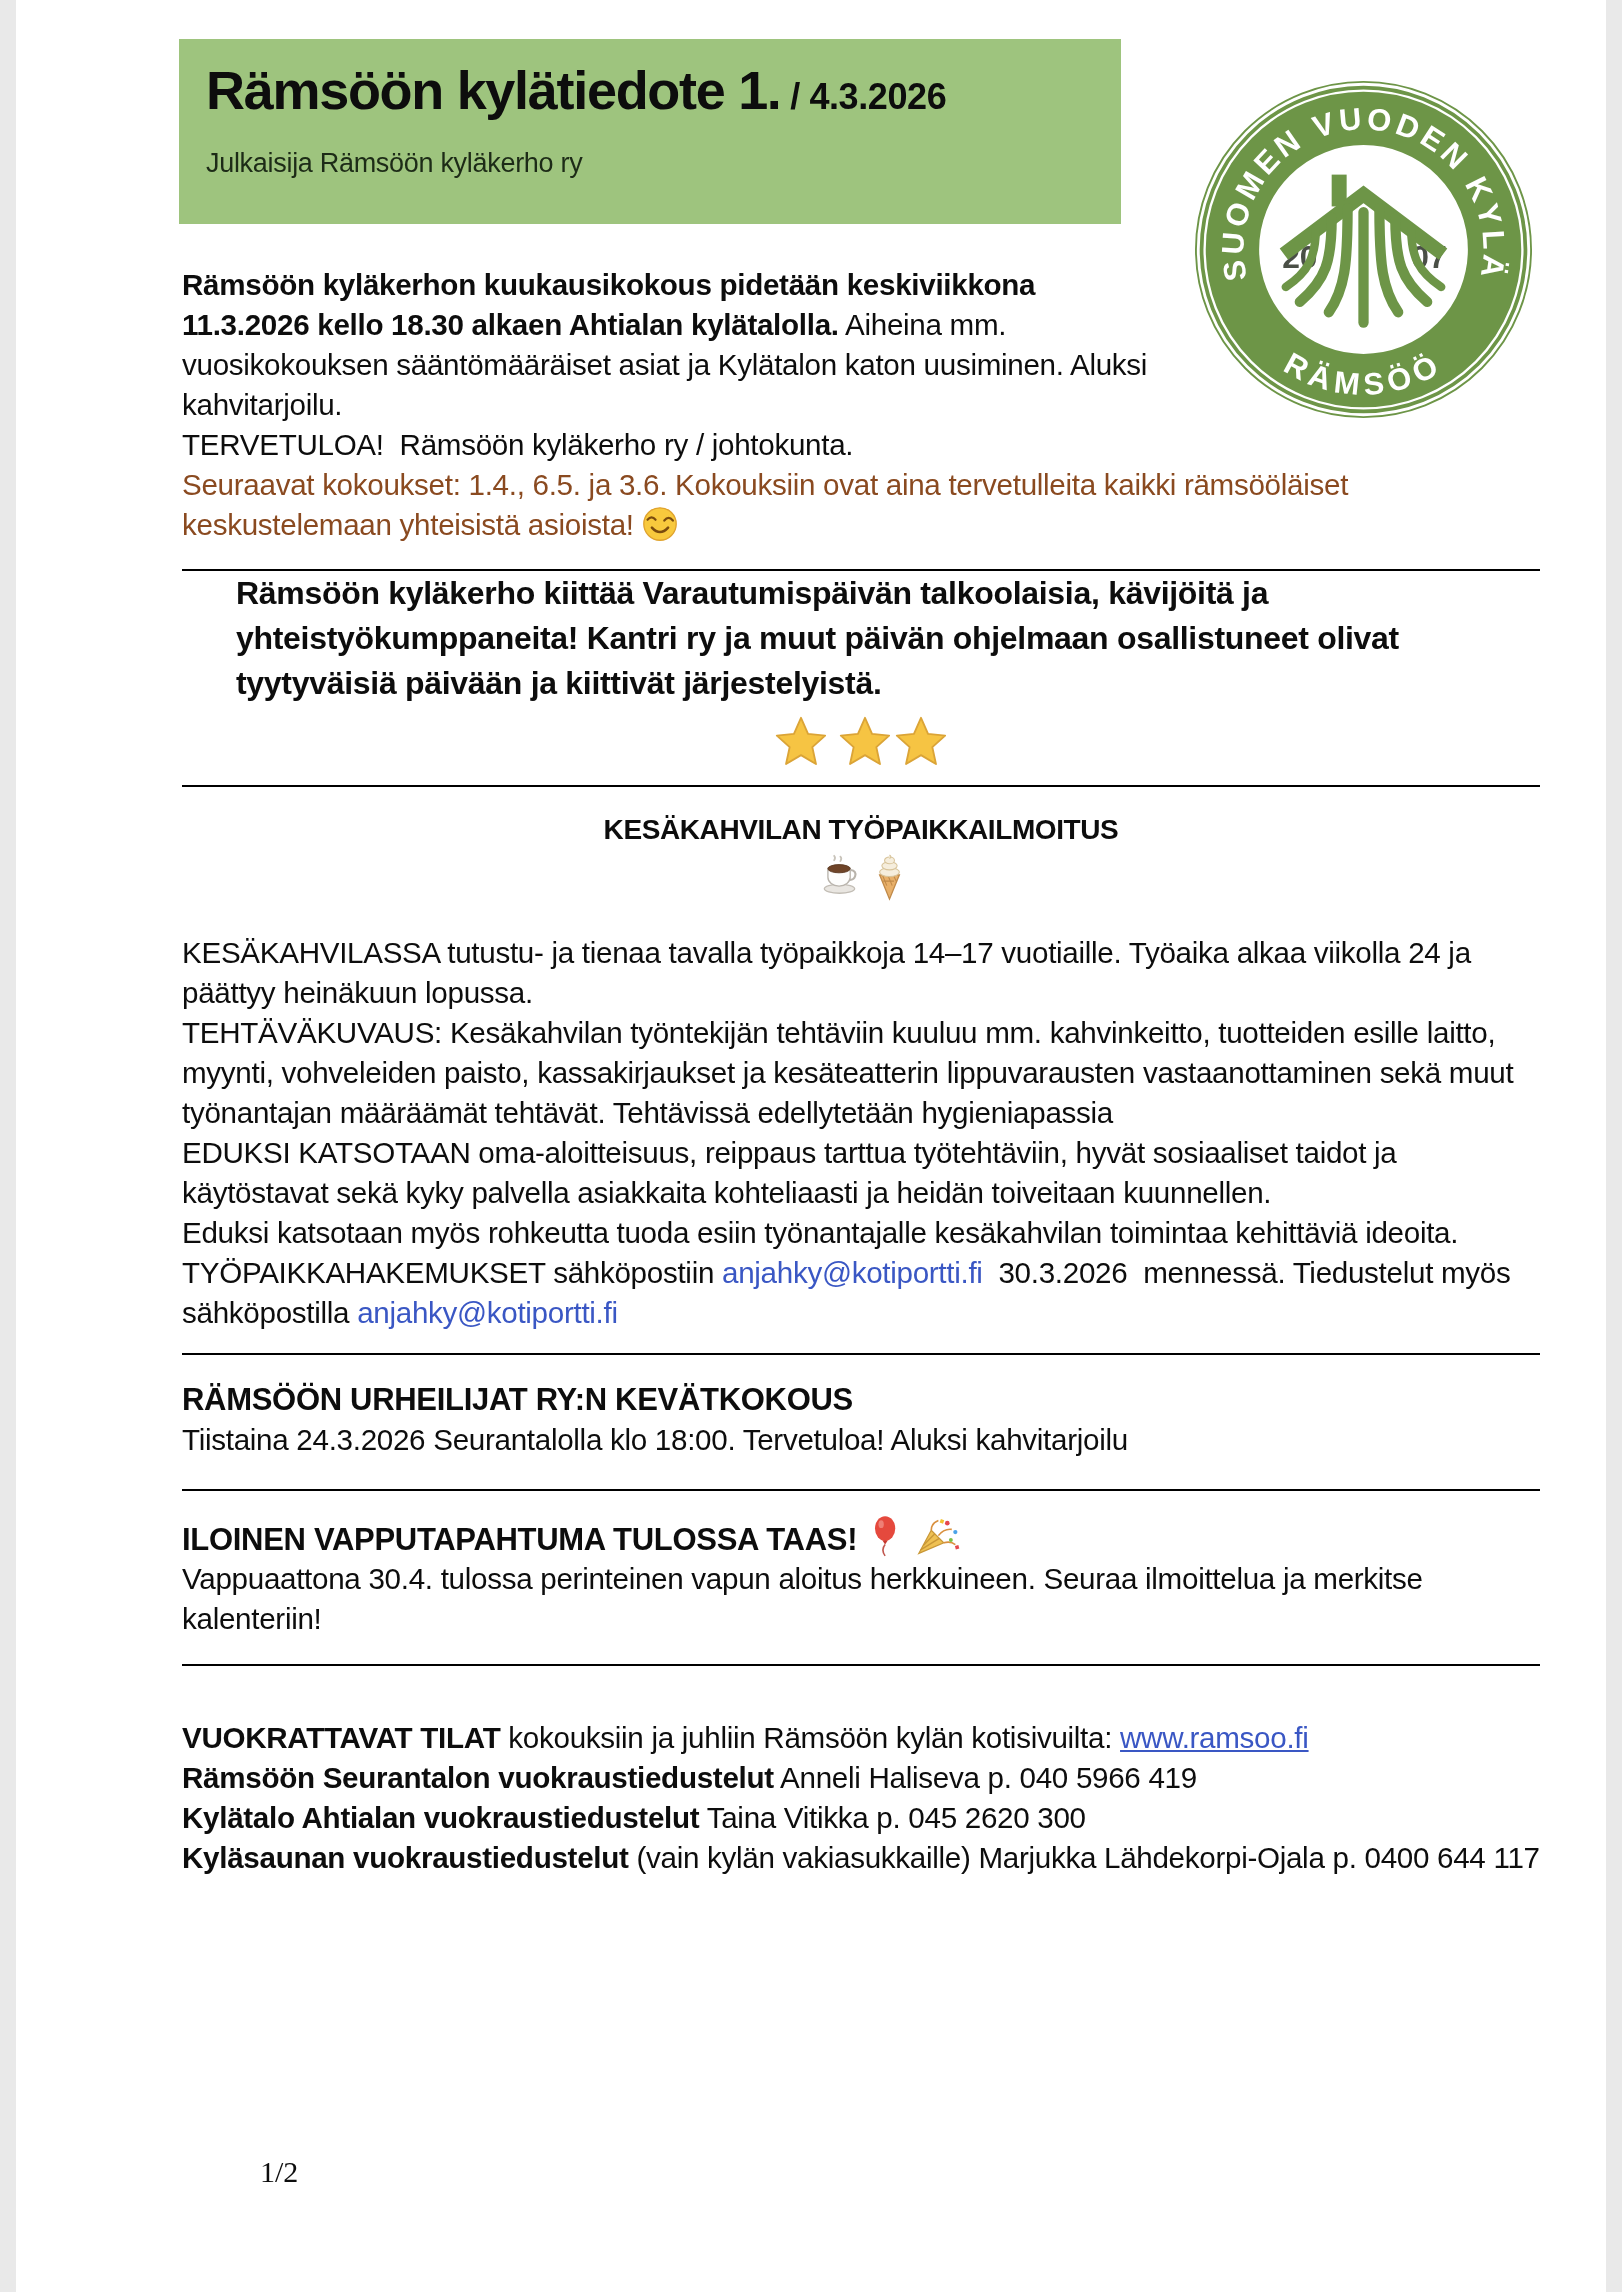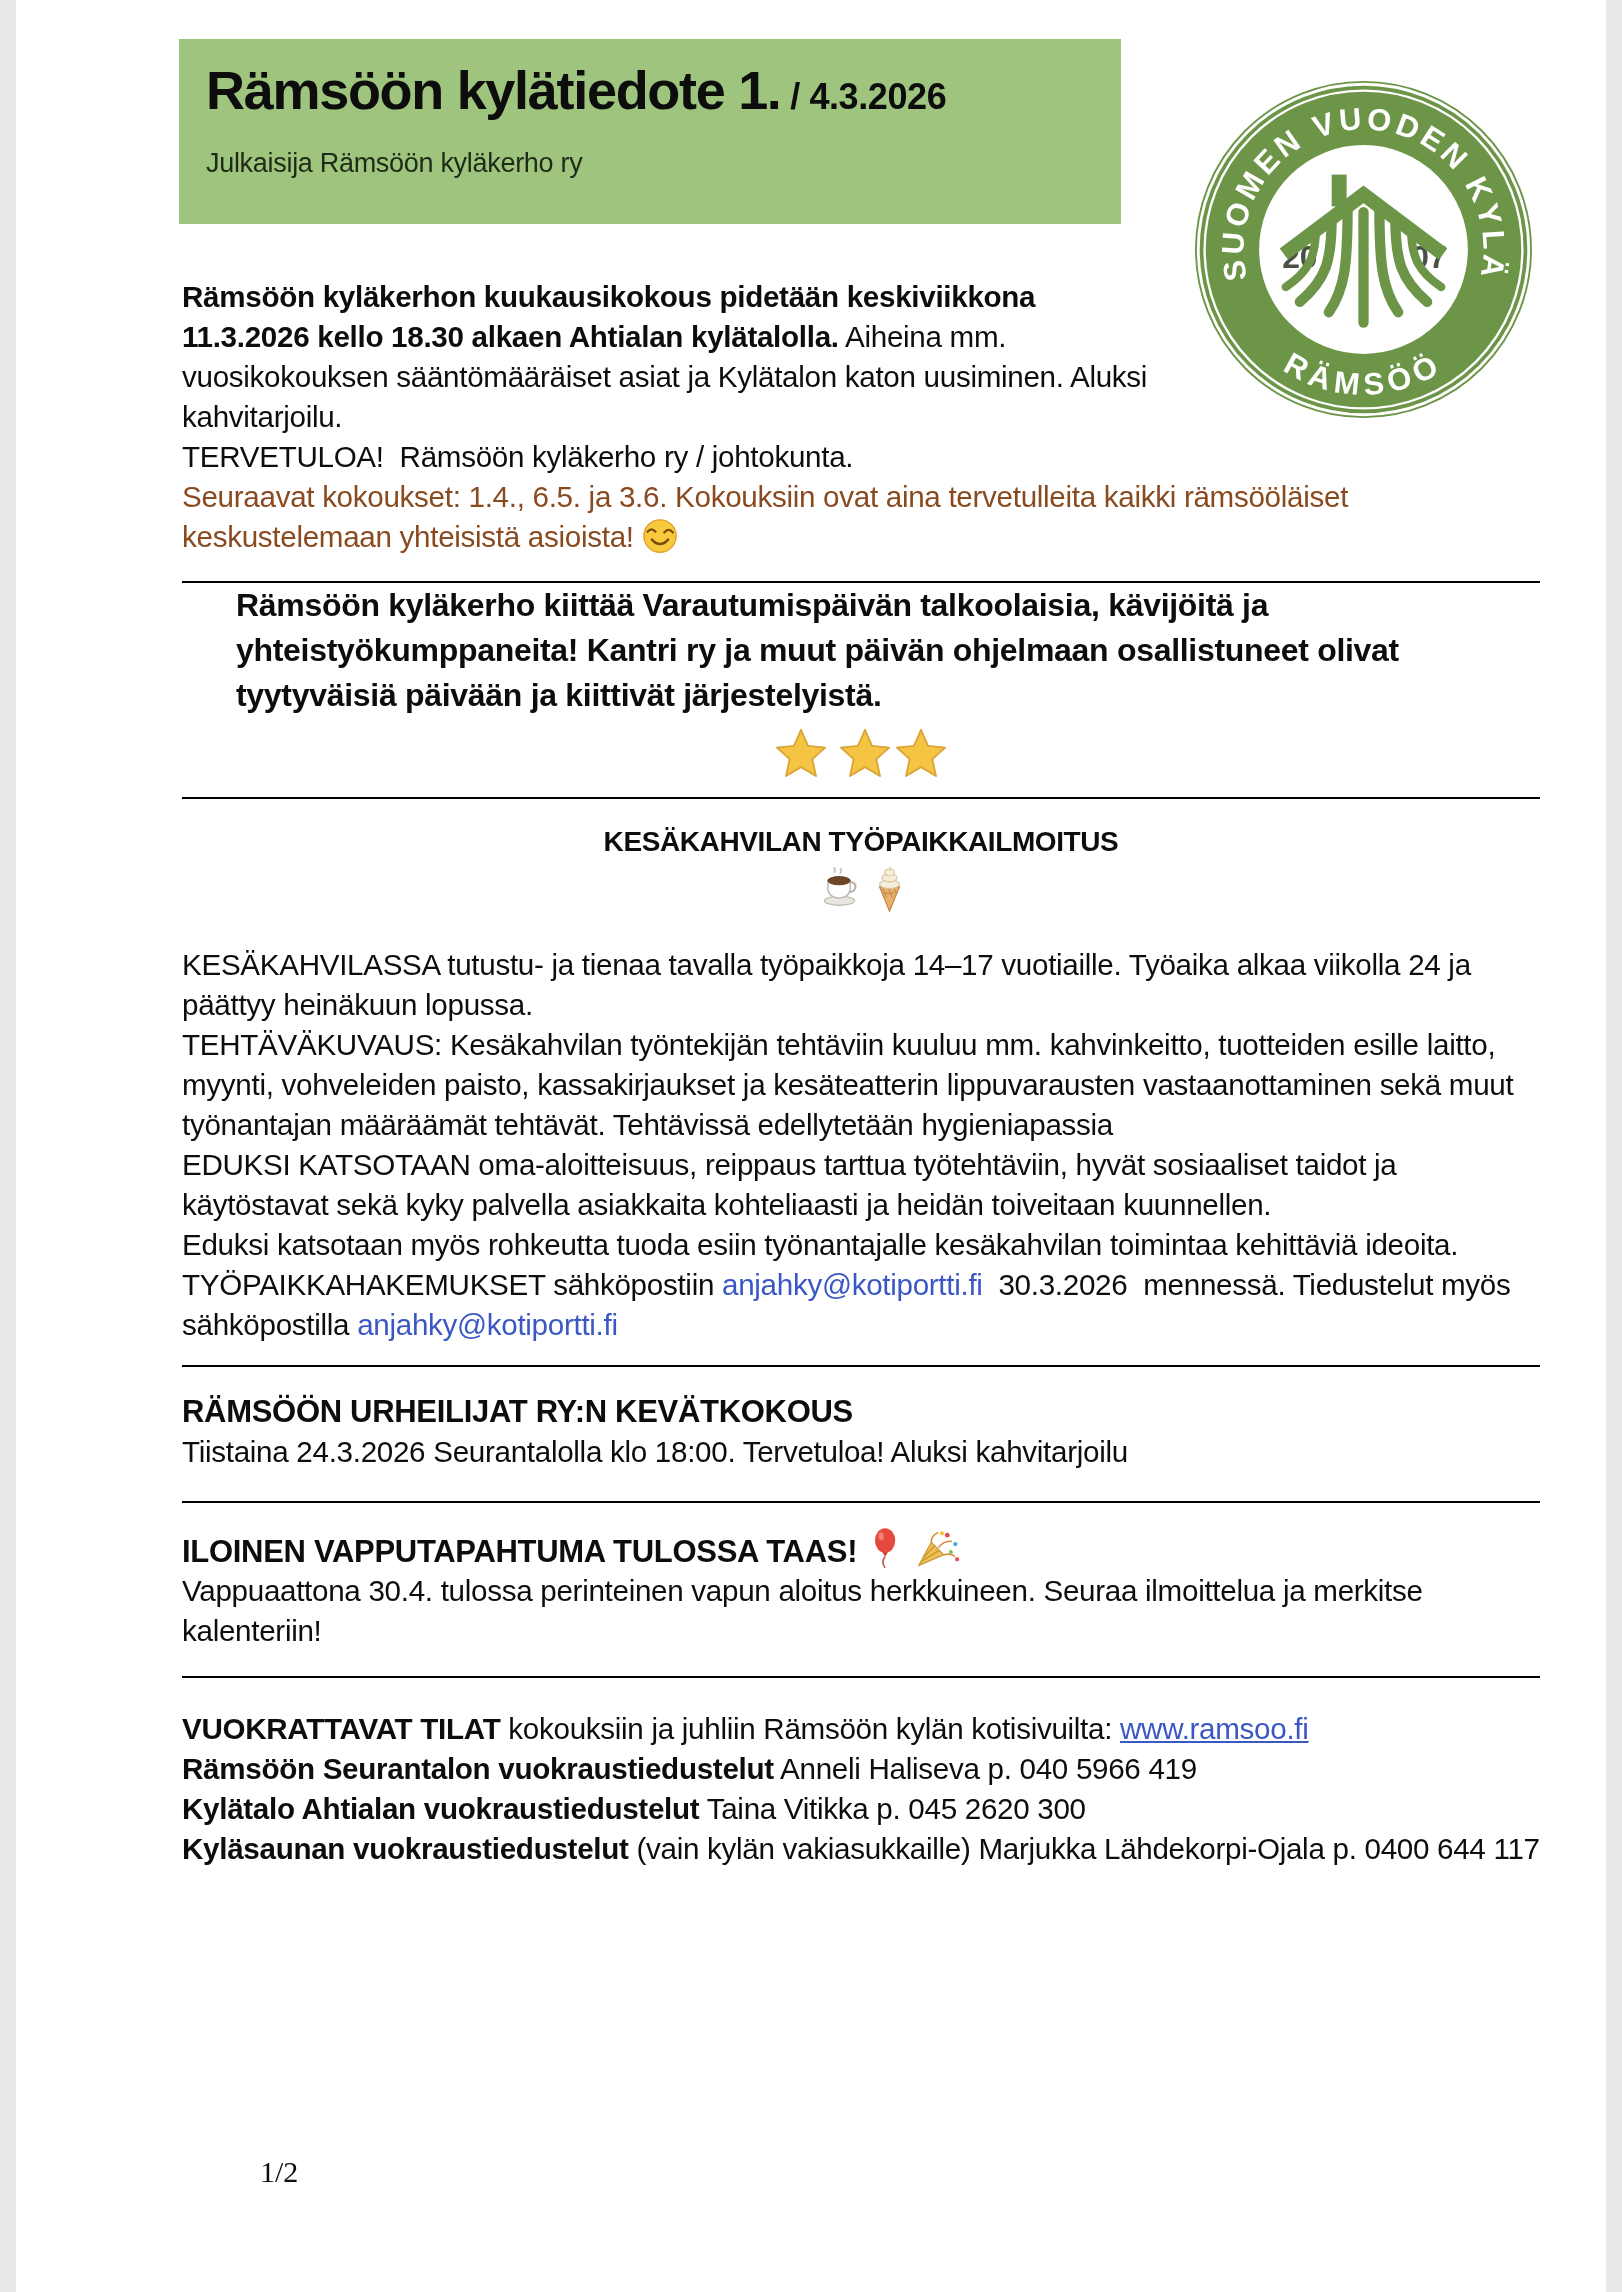--- a/index.html
+++ b/index.html
@@ -15,21 +15,21 @@
   }
   .masthead-title{font-size:54px;font-weight:bold;letter-spacing:-1.3px;line-height:1.05;white-space:nowrap;}
   .masthead-title .date-suffix{font-size:36px;letter-spacing:-0.4px;}
   .masthead-publisher{margin-top:29px;font-size:27px;letter-spacing:-0.3px;color:#1d2b17;}
   
   .badge{position:absolute;left:1179px;top:81px;width:337px;height:337px;}
   .badge svg{width:100%;height:100%;display:block;}
   .badge .arc-text{font-family:"Liberation Sans",sans-serif;font-weight:600;fill:#ffffff;}
   .badge .year{font-family:"Liberation Sans",sans-serif;font-weight:600;fill:#4a4f46;}
   
-  .content{position:absolute;left:166px;top:277px;width:1358px;font-size:29.6px;line-height:40px;letter-spacing:-0.3px;}
+  .content{position:absolute;left:166px;top:265px;width:1358px;font-size:29.6px;line-height:40px;letter-spacing:-0.3px;}
   .content p{margin:0;}
   .b{font-weight:bold;}
   .link{color:#3a57c4;}
   .lku{color:#3a57c4;text-decoration:underline;}
   .rich,.prewrap{white-space:pre-wrap;}
   .lead{max-width:969px;}
   .welcome{margin-top:20.6px;}
   .next-meetings{margin-top:19.7px;color:#8a4a20;max-width:1317px;}
   .divider{border:none;border-top:2.7px solid #000;margin:0;}
   .hr1{margin-top:24px;}
@@ -43,21 +43,21 @@
   .jobad-body{margin-top:32px;}
   .hr3{margin-top:19.7px;}
   .section-heading{font-weight:bold;font-size:31px;letter-spacing:-0.3px;}
   .sports-heading{margin-top:25px;}
   .sports-body{margin-top:1.8px;}
   .hr4{margin-top:29px;}
   .vappu-heading{margin-top:25px;}
   .vappu-heading svg{vertical-align:-7.2px;margin-left:5.4px;}
   .vappu-body{margin-top:1.8px;max-width:1317px;}
   .hr5{margin-top:25px;}
-  .rentals{margin-top:31px;}
+  .rentals{margin-top:52px;}
   .page-number{position:absolute;left:244px;top:2155px;font-family:"Liberation Serif",serif;font-size:30px;}
 </style>
 </head>
 <body>
 
 <div class="page">
 
   <div class="masthead">
     <div class="masthead-title">
       <span>Rämsöön kylätiedote 1.</span><span class="date-suffix"> / 4.3.2026</span>

